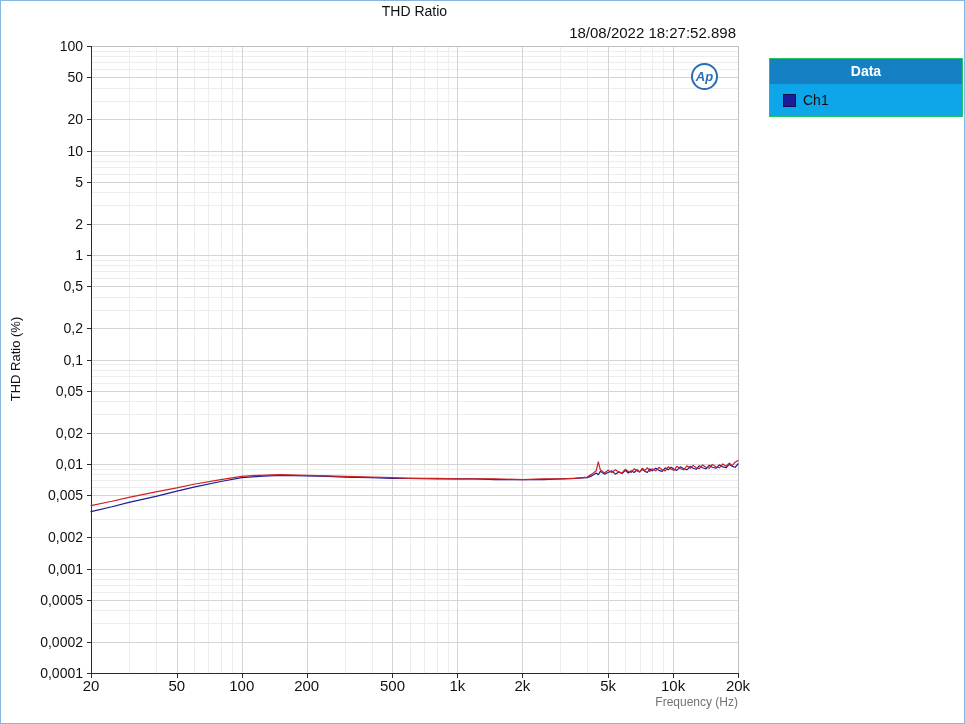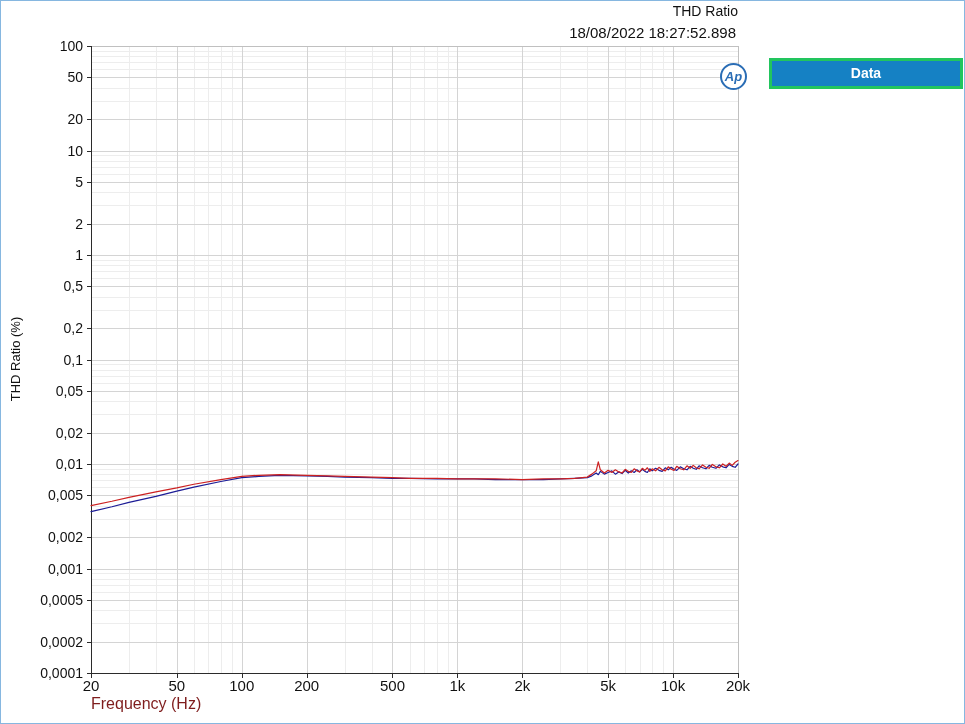--- a/index.html
+++ b/index.html
@@ -1,30 +1,30 @@
 <!DOCTYPE html>
 <html><head>
 <meta charset="utf-8">
 <style>
   html,body{margin:0;padding:0;background:#fff;font-family:"Liberation Sans",sans-serif;}
   .window{position:relative;width:963px;height:722px;border:1px solid #86b7e0;background:#fff;overflow:hidden;}
-  .chart-title{position:absolute;left:90px;top:2px;width:647px;text-align:right;font-size:14px;color:#111;}
+  .chart-title{position:absolute;left:90px;top:2px;width:647px;text-align:center;font-size:14px;color:#111;}
   .timestamp{position:absolute;top:23px;right:228px;font-size:15px;color:#111;}
   svg.plot{position:absolute;left:0;top:0;}
   svg text{font-family:"Liberation Sans",sans-serif;}
   .ylabel{position:absolute;left:14px;top:358px;transform:translate(-50%,-50%) rotate(-90deg);font-size:13px;color:#111;white-space:nowrap;}
-  .xlabel{position:absolute;left:90px;top:694px;width:647px;text-align:left;font-size:16px;color:#7f1d1d;}
-  .legend{position:absolute;left:768px;top:57px;width:194px;border:3px solid #22c55e;background:#0ea5e9;box-sizing:border-box;}
+  .xlabel{position:absolute;left:90px;top:694px;width:647px;text-align:right;font-size:12px;color:#737373;}
+  .legend{position:absolute;left:768px;top:57px;width:194px;border:1px solid #22c55e;background:#0ea5e9;box-sizing:border-box;}
   .legend-header{height:25px;line-height:25px;text-align:center;color:#fff;font-weight:bold;font-size:14px;}
   .legend-row{display:flex;align-items:center;height:32px;padding-left:13px;gap:7px;}
   .swatch{width:13px;height:13px;border:1px solid rgba(0,0,0,.45);display:inline-block;box-sizing:border-box;}
   .legend-label{font-size:14px;color:#111;}
   .ap-logo{position:absolute;left:690px;top:62px;width:27px;height:27px;border:2px solid #2a6db5;border-radius:50%;
            display:flex;align-items:center;justify-content:center;font-style:italic;font-weight:bold;font-size:13px;
-           color:#2a6db5;box-sizing:border-box;background:#fff;margin-left:29px;}
+           color:#2a6db5;box-sizing:border-box;background:#fff;}
 </style>
 </head>
 <body>
 
 <div class="window" style="border-color: rgb(134, 183, 224);">
   <div class="chart-title">THD Ratio</div>
   <div class="timestamp">18/08/2022 18:27:52.898</div>
 
   <svg class="plot" width="965" height="724">
       <g>
@@ -187,15 +187,19 @@
     </svg>
 
   <div class="ap-logo" style="border-color: rgb(42, 109, 181); color: rgb(42, 109, 181);">Ap</div>
 
   <div class="ylabel">THD Ratio (%)</div>
   <div class="xlabel">Frequency (Hz)</div>
 
   <div class="legend">
     <div class="legend-header" style="background: rgb(21, 129, 196); color: rgb(255, 255, 255);">Data</div>
     <div>
+        <div class="legend-row">
+          <span class="swatch" style="background: rgb(28, 28, 150);"></span>
+          <span class="legend-label">Ch1</span>
+        </div>
       </div>
   </div>
 </div>
 
 </body></html>

